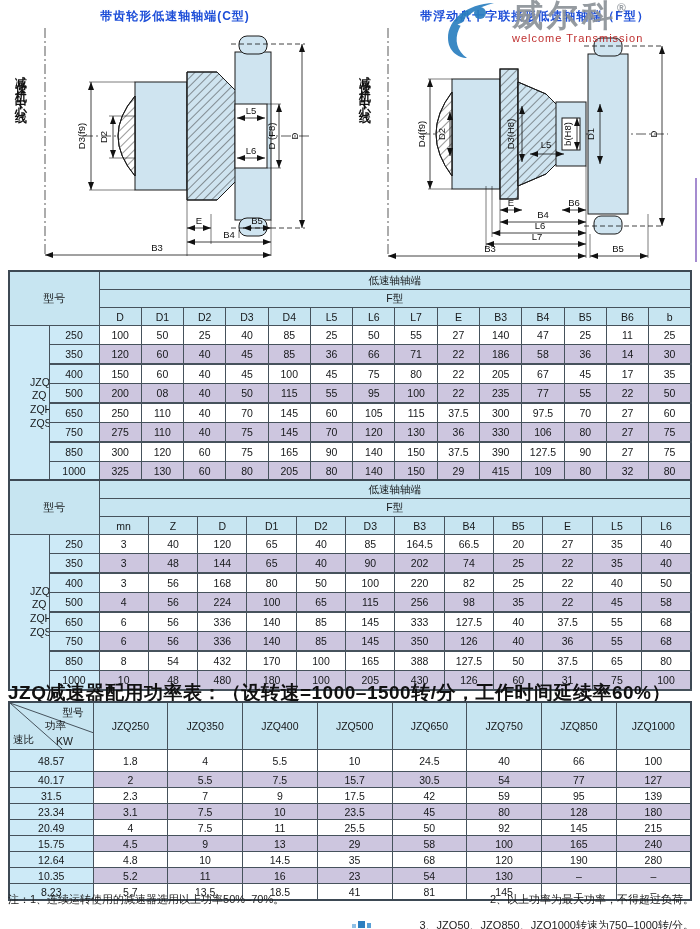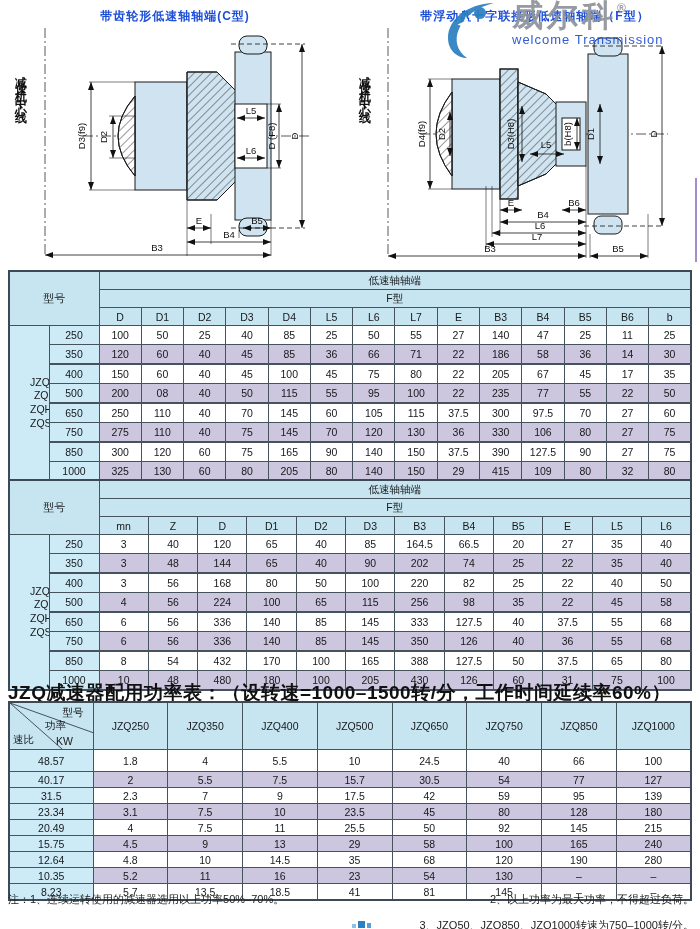--- a/index.html
+++ b/index.html
@@ -26,36 +26,36 @@
   svg .dim{stroke:#111;stroke-width:0.8;}
   svg .thin{stroke:#111;stroke-width:0.55;}
   svg text.dlab{font-size:9.5px;fill:#111;font-family:"Liberation Sans",sans-serif;}
 
   
   .logo{position:absolute;left:436px;top:0;width:262px;height:64px;display:flex;
         align-items:flex-start;z-index:5;opacity:0.92;}
   .logo-text{margin-left:10px;line-height:1;}
   .brand{font-size:31px;font-weight:bold;color:#8d9399;letter-spacing:4px;}
   .reg{font-size:12px;color:#8d9399;vertical-align:14px;font-weight:bold;}
-  .sub{font-size:13px;color:#1d4ed8;letter-spacing:1px;margin-top:2px;}
+  .sub{font-size:11px;color:#b91c1c;letter-spacing:1px;margin-top:2px;}
 
   
   table{border-collapse:collapse;table-layout:fixed;background:#fff;border:2px solid #3d4954;}
   .spec{position:absolute;left:8px;width:684px;font-size:10.5px;}
   th,td{border:1px solid #46525c;text-align:center;vertical-align:middle;padding:0;
         color:#16181a;font-weight:400;overflow:hidden;white-space:nowrap;}
   thead th{background:#c7e5f1;height:17px;font-size:10.5px;}
   .model-hdr{font-size:11px;}
   #t1{top:270px;} #t2{top:479px;} #t3{top:701px;}
   #t1 tbody td,#t2 tbody td{height:18px;}
   #t3 thead th{height:46px;}
   #t3 tbody td{height:15px;}
   #t3 tbody tr:first-child td{height:21px;}
   .size-cell{background:#cdeaf7 !important;}
-  .model-cell{background:#cdeaf7 !important;text-align:right;padding-left:20px;line-height:1.3;}
+  .model-cell{background:#cdeaf7 !important;text-align:center;padding-left:20px;line-height:1.3;}
   tr.alt td{background:#cdc6df;}
   tr.grp td{border-bottom-width:2px;}
 
   
   .corner{position:relative;padding:0;}
   .corner svg{position:absolute;left:0;top:0;}
   .corner span{position:absolute;font-size:10.5px;color:#16181a;}
   .c-model{top:3px;right:9px;}
   .c-power{top:16px;left:35px;}
   .c-ratio{bottom:2px;left:3px;}

